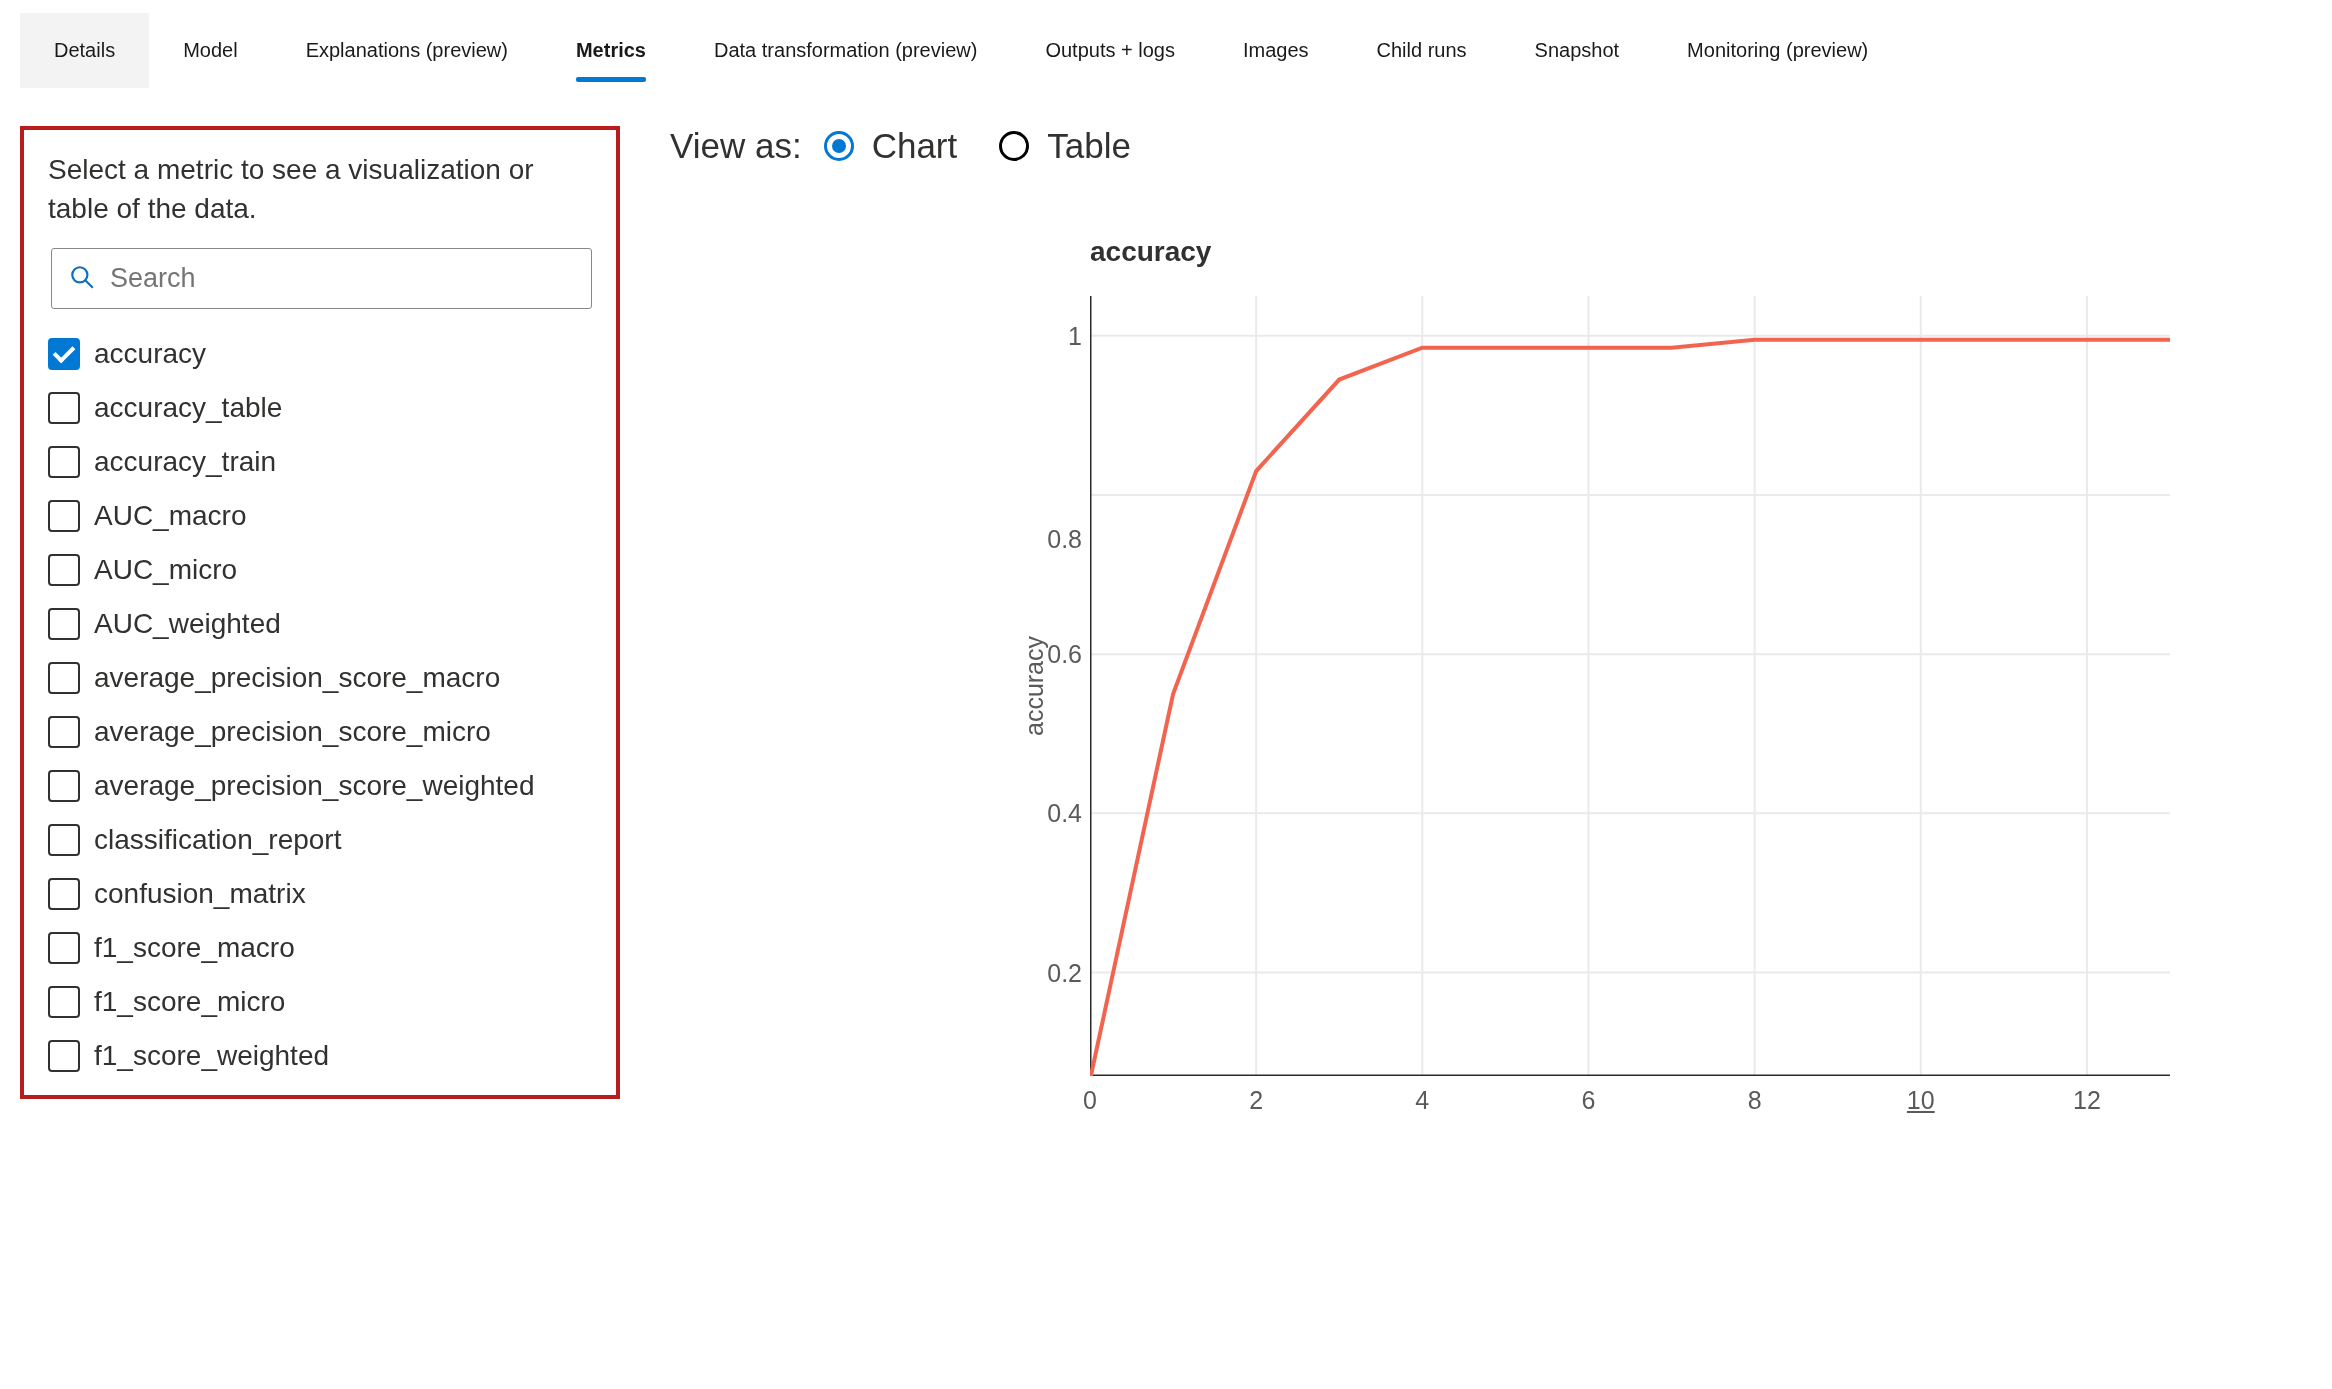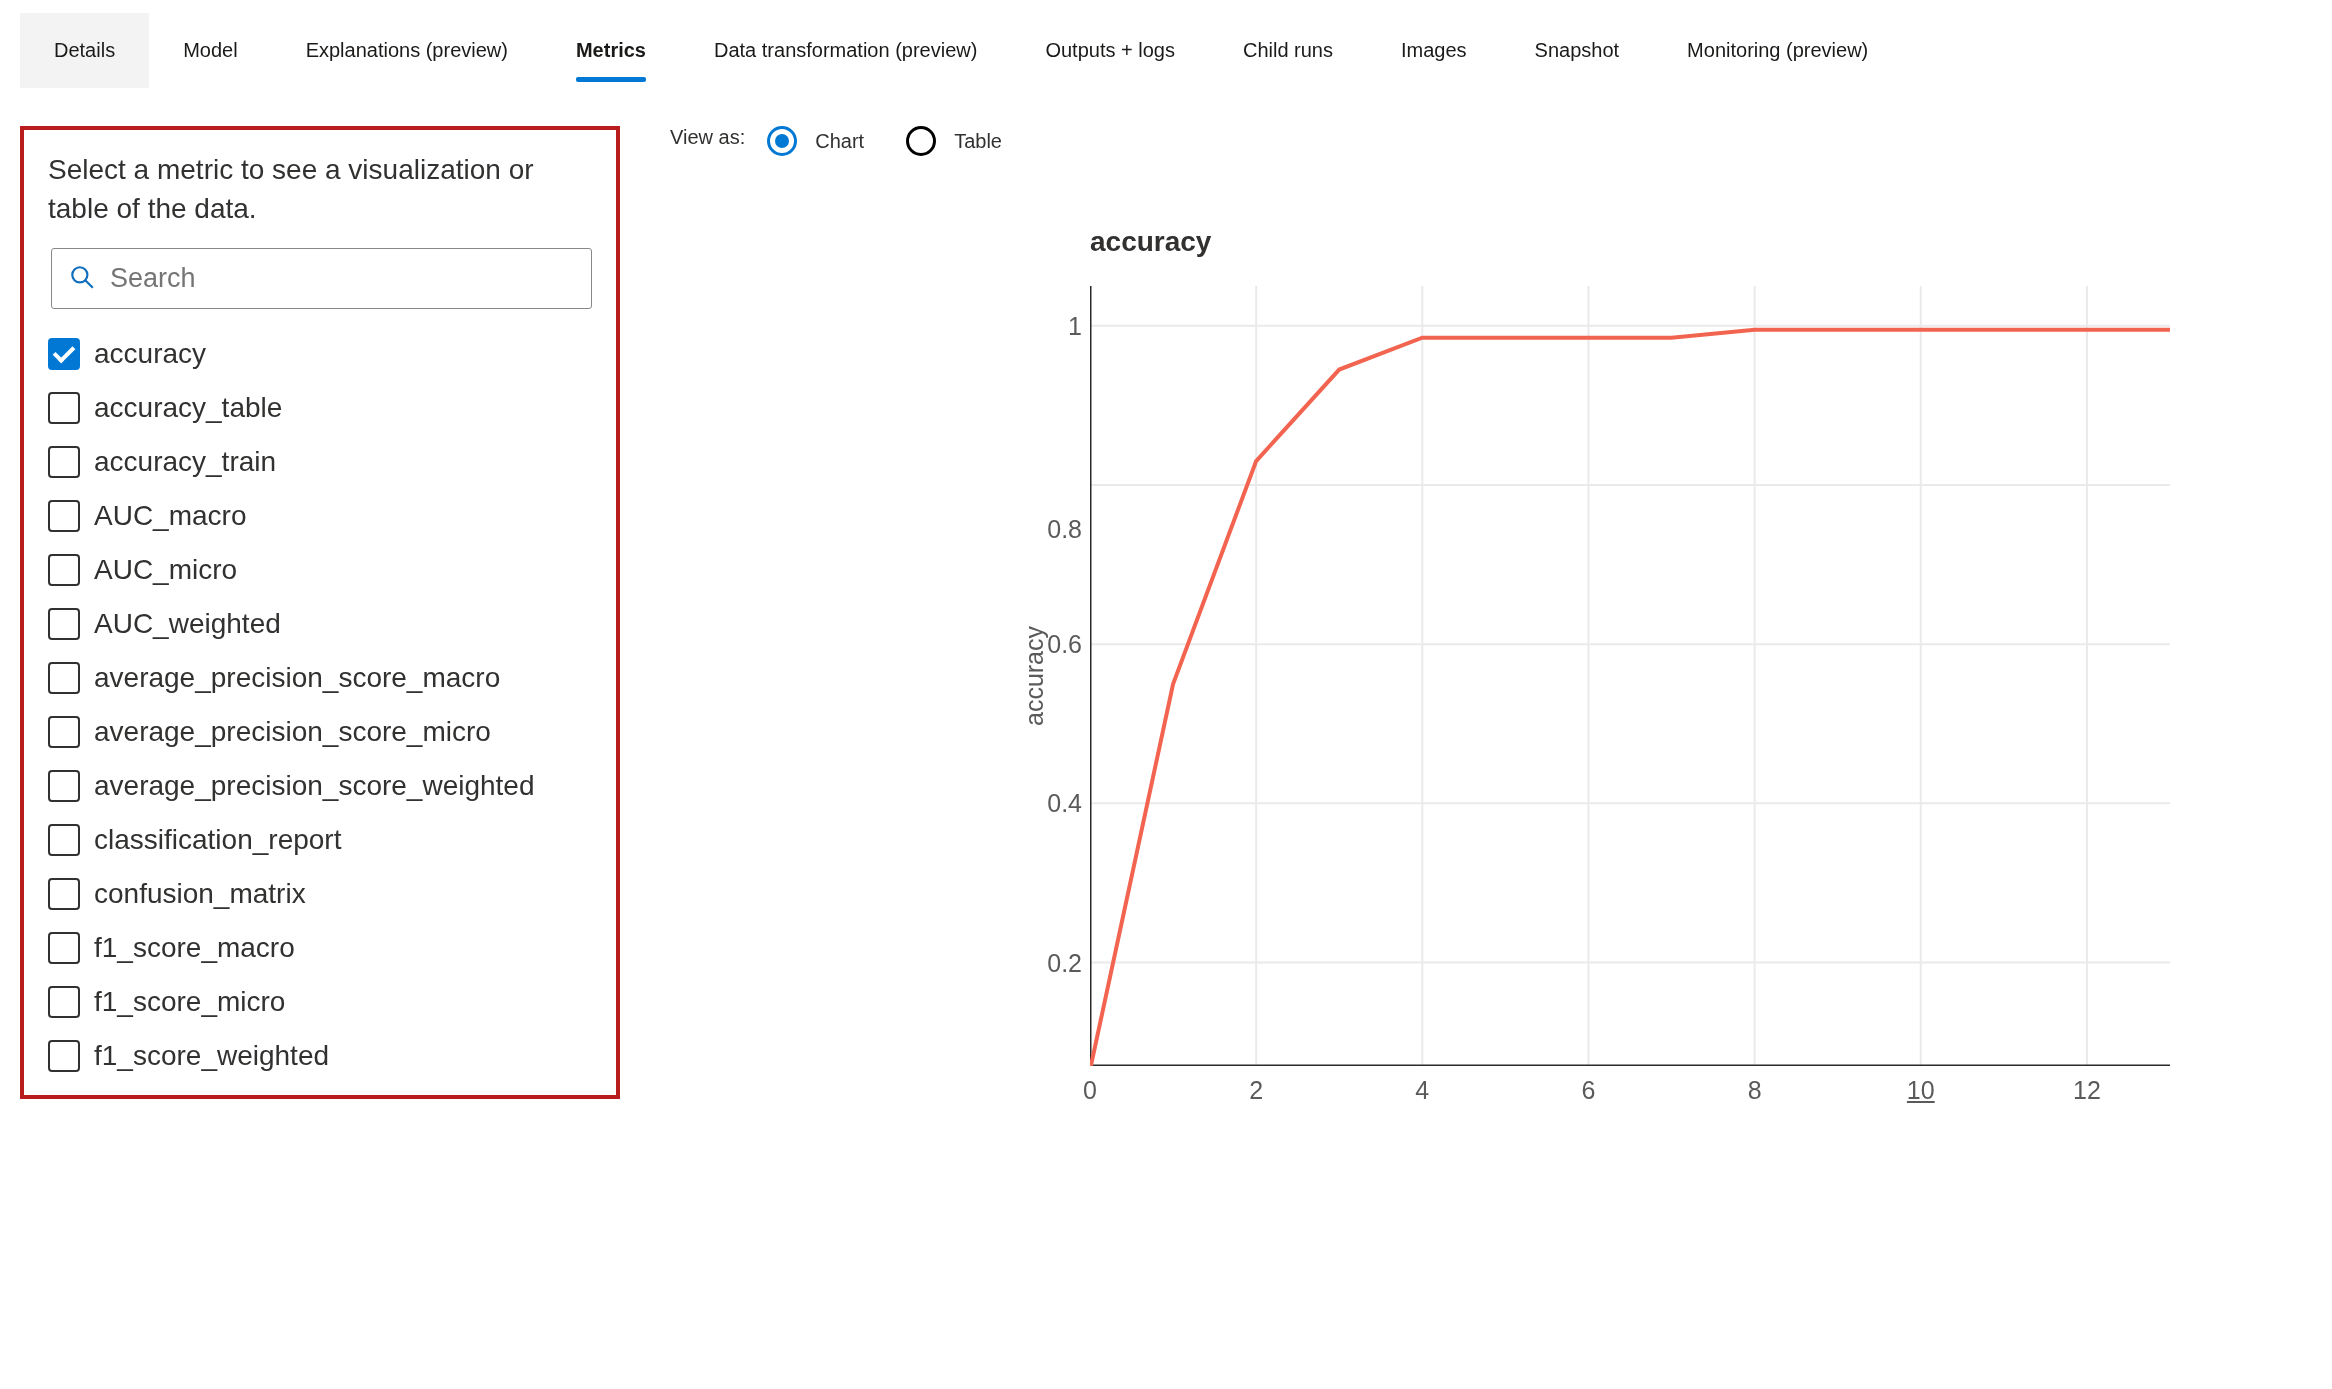--- a/index.html
+++ b/index.html
@@ -122,22 +122,23 @@
     width: 8px; height: 16px;
     border: solid #fff;
     border-width: 0 4px 4px 0;
     transform: translateY(-2px) rotate(45deg);
   }
 
   
   .right-panel { flex: 1; }
   .view-as {
     display: flex;
+    align-items: center;
     gap: 22px;
-    font-size: 20px;
+    font-size: 35px;
     margin-bottom: 70px;
   }
   .radio {
     width: 30px; height: 30px;
     border: 3px solid #000;
     border-radius: 50%;
     display: inline-flex;
     align-items: center;
     justify-content: center;
     cursor: pointer;
@@ -192,22 +193,22 @@
 </head>
 <body>
 
 <div class="tabs">
     <div class="tab shaded">Details</div>
     <div class="tab">Model</div>
     <div class="tab">Explanations (preview)</div>
     <div class="tab selected">Metrics</div>
     <div class="tab">Data transformation (preview)</div>
     <div class="tab">Outputs + logs</div>
+    <div class="tab">Images</div>
     <div class="tab">Child runs</div>
-    <div class="tab">Images</div>
     <div class="tab">Snapshot</div>
     <div class="tab">Monitoring (preview)</div>
   </div>
 
 <div class="content">
 
   <div class="left-panel">
     <div class="sidebar-help">Select a metric to see a visualization or table of the data.</div>
     <div class="search-wrap">
       <span class="search-icon">

